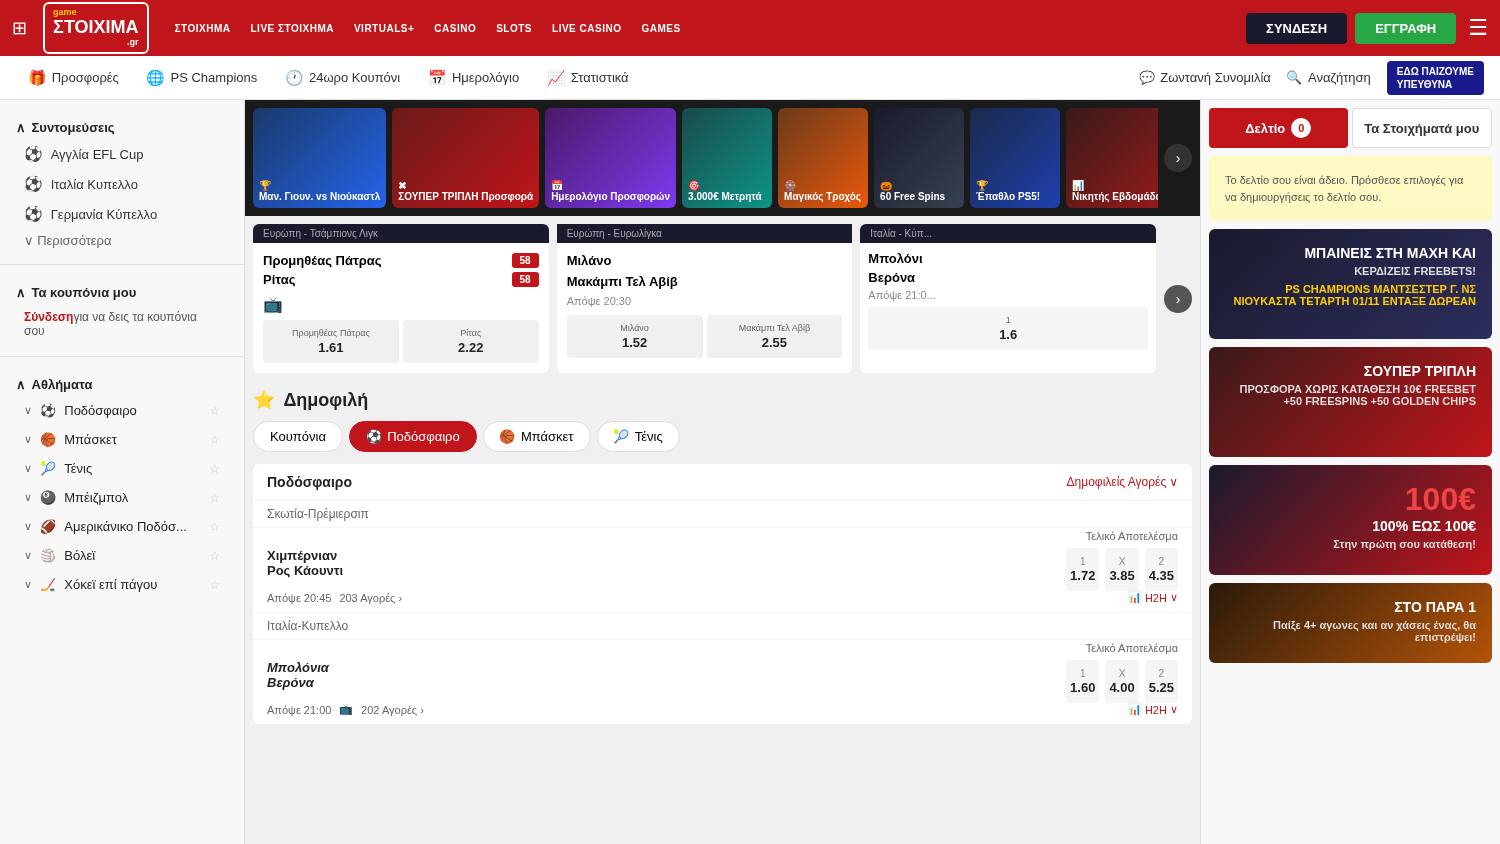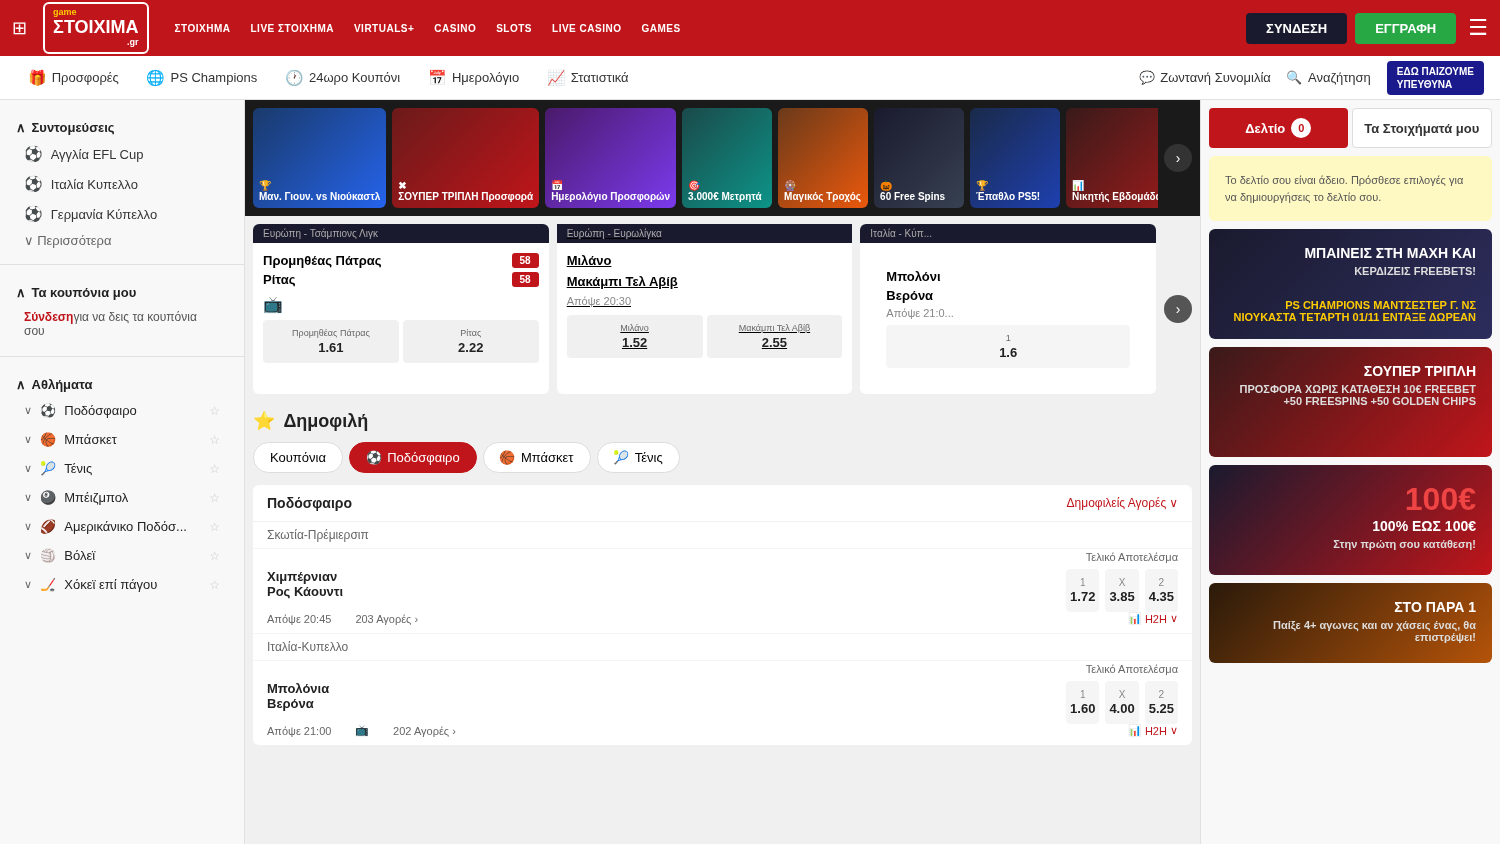--- a/index.html
+++ b/index.html
@@ -281,21 +281,21 @@
       cursor: pointer;
       display: flex;
       flex-direction: column;
       align-items: center;
       gap: 2px;
     }
     .lm-odd-label { font-size: 9px; color: #666; }
     .lm-odd-val { font-weight: 700; font-size: 13px; color: #222; }
 
     
-    .lm-mid { background: white; border-radius: 6px; flex: 1; min-width: 0; text-decoration: underline; }
+    .lm-mid { background: white; border-radius: 6px; flex: 1; min-width: 0; }
     .lm-mid-header { background: #1a1a2e; color: #aaa; font-size: 10px; padding: 4px 10px; }
     .lm-mid-body { padding: 10px; }
     .lm-mid-team { font-weight: 700; font-size: 13px; margin-bottom: 6px; }
     .lm-mid-time { color: #888; font-size: 11px; margin-bottom: 8px; }
     .lm-mid-odds { display: flex; gap: 4px; }
     .lm-mid-odd {
       flex: 1; background: #f0f0f0; border: none; border-radius: 4px;
       padding: 8px 4px; cursor: pointer; display: flex; flex-direction: column;
       align-items: center; gap: 2px;
     }
@@ -365,21 +365,21 @@
       gap: 1px;
     }
     .odd-label { font-size: 10px; color: #888; }
     .odd-val { font-weight: 700; font-size: 13px; color: #222; }
     .match-extra {
       display: flex;
       align-items: center;
       justify-content: space-between;
       padding: 0 14px 8px;
     }
-    .match-extra-left { display: flex; align-items: center; gap: 24px; color: #666; font-size: 11px; }
+    .match-extra-left { display: flex; align-items: center; gap: 8px; color: #666; font-size: 11px; }
     .match-extra-right { display: flex; align-items: center; gap: 6px; }
     .h2h-btn { color: #c0151a; font-size: 11px; cursor: pointer; display: flex; align-items: center; gap: 3px; }
 
     
     .right-panel {
       width: 300px;
       min-width: 300px;
       background: #f8f8f8;
       border-left: 1px solid #e0e0e0;
       overflow-y: auto;
@@ -443,21 +443,21 @@
     .promo-banner-sub { font-size: 11px; color: #ddd; }
     .promo-banner-big { font-size: 32px; font-weight: 900; color: #ef4444; }
 
     
     ::-webkit-scrollbar { width: 6px; height: 6px; }
     ::-webkit-scrollbar-track { background: #f0f0f0; }
     ::-webkit-scrollbar-thumb { background: #ccc; border-radius: 3px; }
 
     .live-match-third { background: white; border-radius: 6px; flex: 1; min-width: 0; overflow: hidden; }
     .lm-third-header { background: #1a1a2e; color: #aaa; font-size: 10px; padding: 4px 10px; }
-    .lm-third-body { padding: 26px; }
+    .lm-third-body { padding: 8px; }
   </style>
 </head>
 <body>
 
 <nav class="top-nav">
   <span class="grid-icon">⊞</span>
   <div class="logo">
     <div style="font-size:9px;color:#ffcc00;font-weight:700;">game</div>
     <div class="stoixima">ΣΤΟΙΧΙΜΑ</div>
     <div style="font-size:9px;text-align:right;">.gr</div>
@@ -791,21 +791,21 @@
                 <span>∨</span>
               </div>
             </div>
           </div>
         </div>
 
         <div class="match-row">
           <div class="league-row">Ιταλία-Κυπελλο</div>
           <div style="text-align:right;padding:2px 14px;font-size:11px;color:#666;">Τελικό Αποτελέσμα</div>
           <div style="display:flex;align-items:stretch;padding:4px 14px 0;">
-            <div style="flex:1;padding-right:8px;">
+            <div style="flex:1;padding-right:8px;font-style:italic;">
               <div class="match-teams">Μπολόνια</div>
               <div class="match-teams">Βερόνα</div>
             </div>
             <div style="display:flex;gap:6px;align-items:center;">
               <button class="odd-btn">
                 <span class="odd-label">1</span>
                 <span class="odd-val">1.60</span>
               </button>
               <button class="odd-btn">
                 <span class="odd-label">X</span>
@@ -848,21 +848,21 @@
       <button class="betslip-tab">
         <span>Τα Στοιχήματά μου</span>
       </button>
     </div>
     <div class="betslip-empty">Το δελτίο σου είναι άδειο. Πρόσθεσε επιλογές για να δημιουργήσεις το δελτίο σου.</div>
 
     <div class="promo-banner">
       <div class="promo-banner-content promo-banner-1">
         <div class="promo-banner-title">ΜΠΑΙΝΕΙΣ ΣΤΗ ΜΑΧΗ ΚΑΙ</div>
         <div class="promo-banner-sub">ΚΕΡΔΙΖΕΙΣ FREEBETS!</div>
-        <div style="font-size:11px;color:#ffcc00;margin-top:22px;">PS CHAMPIONS
+        <div style="font-size:11px;color:#ffcc00;margin-top:6px;">PS CHAMPIONS
 ΜΑΝΤΣΕΣΤΕΡ Γ. ΝΣ ΝΙΟΥΚΑΣΤΑ
 ΤΕΤΑΡΤΗ 01/11
 ΕΝΤΑΞΕ ΔΩΡΕΑΝ</div>
       </div>
     </div>
 
     <div class="promo-banner">
       <div class="promo-banner-content promo-banner-2">
         <div class="promo-banner-title">ΣΟΥΠΕΡ ΤΡΙΠΛΗ</div>
         <div class="promo-banner-sub">ΠΡΟΣΦΟΡΑ ΧΩΡΙΣ ΚΑΤΑΘΕΣΗ

